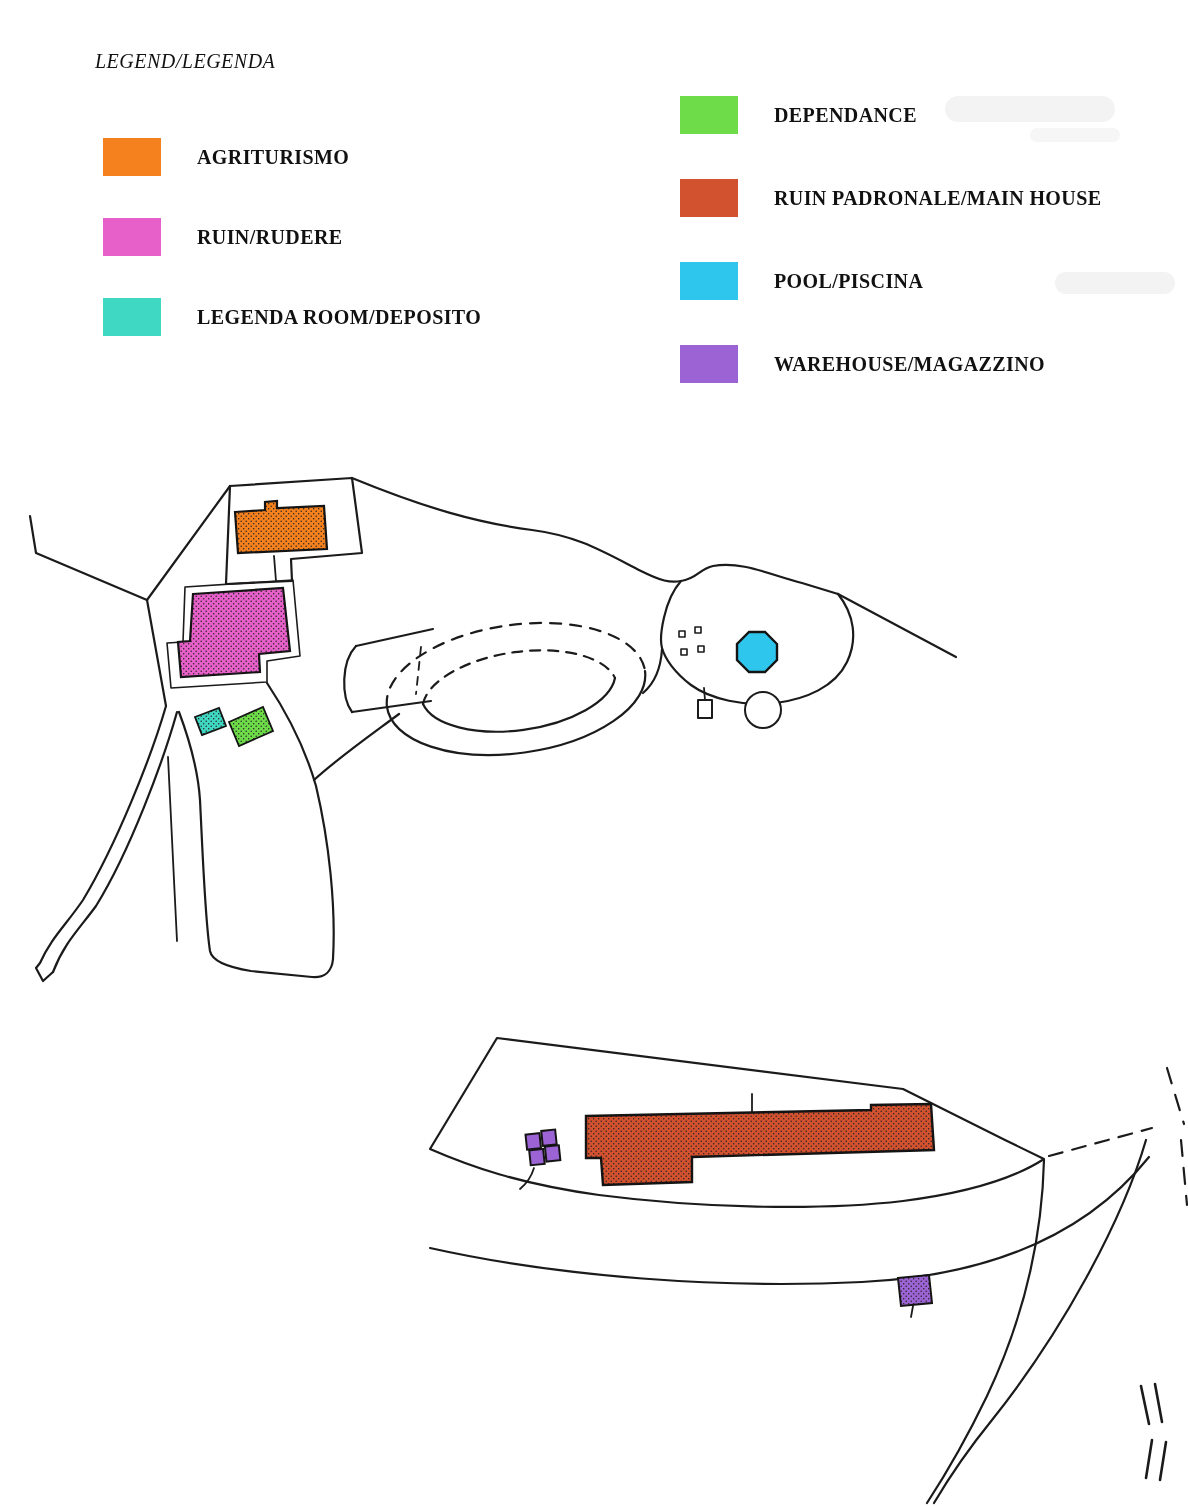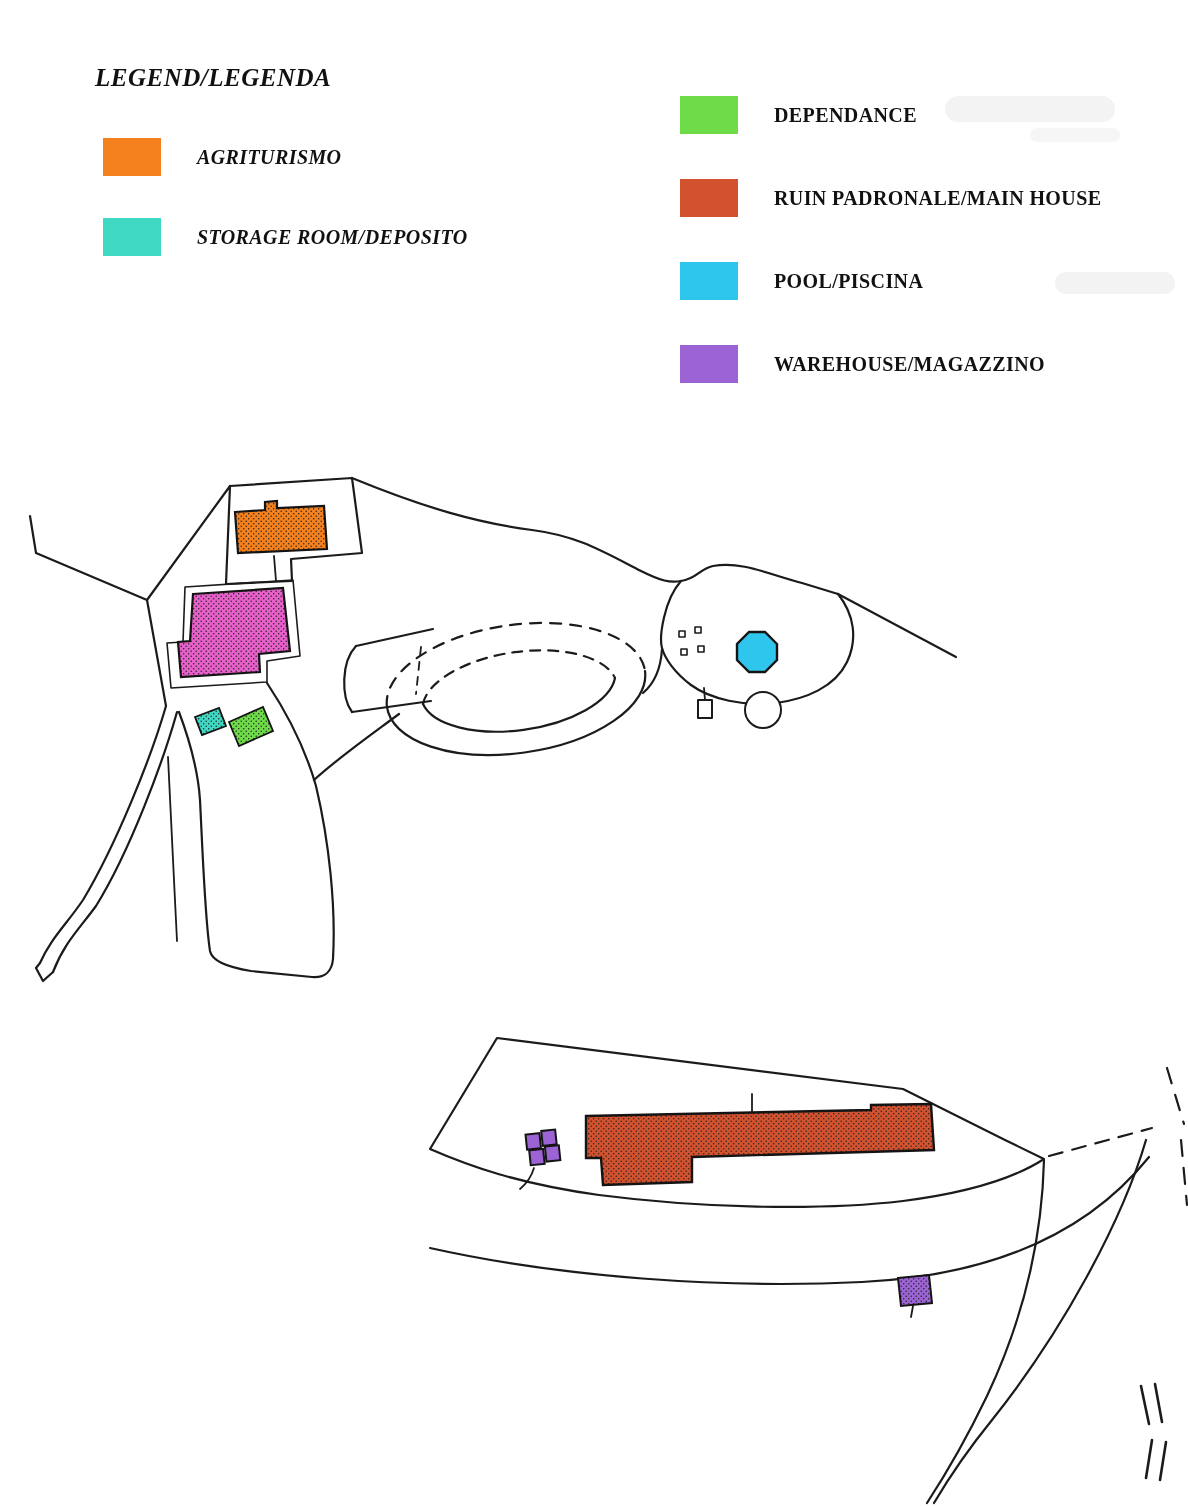--- a/index.html
+++ b/index.html
@@ -1,22 +1,22 @@
 <!DOCTYPE html>
 <html><head>
 <meta charset="utf-8">
 <style>
   html,body{margin:0;padding:0;background:#ffffff;}
   .page{position:relative;width:1188px;height:1506px;background:#ffffff;overflow:hidden;
         font-family:"Liberation Serif", serif;}
   .map{position:absolute;left:0;top:0;width:1188px;height:1506px;}
-  .legend-title{position:absolute;left:95px;top:64px;font-style:italic;font-weight:700;
-        font-size:25px;letter-spacing:.5px;color:#111;}
+  .legend-title{position:absolute;left:95px;top:50px;font-style:italic;font-weight:400;
+        font-size:20px;letter-spacing:.5px;color:#111;}
   .legend-col{position:absolute;display:flex;flex-direction:column;}
-  .col-0{left:103px;top:138px;font-style:italic;}
+  .col-0{left:103px;top:138px;}
   .col-1{left:680px;top:96px;}
   .legend-item{display:flex;align-items:center;}
   .col-0 .legend-item{margin-bottom:42px;}
   .col-1 .legend-item{margin-bottom:45px;}
   .swatch{display:inline-block;width:58px;height:38px;flex:0 0 58px;}
   .legend-label{margin-left:36px;font-weight:700;font-size:20px;letter-spacing:.4px;color:#111;
         white-space:nowrap;}
   .smudge{position:absolute;border-radius:14px;background:#f3f3f3;}
   .s1{left:945px;top:96px;width:170px;height:26px;}
   .s2{left:1055px;top:272px;width:120px;height:22px;}
@@ -132,22 +132,26 @@
   <div class="smudge s3"></div>
 
   <div>
     <div class="legend-title">LEGEND/LEGENDA</div>
     <div class="legend-col col-0">
         <div class="legend-item">
           <span class="swatch" style="background: rgb(245, 129, 30);"></span>
           <span class="legend-label">AGRITURISMO</span>
         </div>
         <div class="legend-item">
+          <span class="swatch" style="background: rgb(231, 95, 201);"></span>
+          <span class="legend-label">RUIN/RUDERE</span>
+        </div>
+        <div class="legend-item">
           <span class="swatch" style="background: rgb(63, 216, 194);"></span>
-          <span class="legend-label">STORAGE ROOM/DEPOSITO</span>
+          <span class="legend-label">LEGENDA ROOM/DEPOSITO</span>
         </div>
       </div>
     <div class="legend-col col-1">
         <div class="legend-item">
           <span class="swatch" style="background: rgb(110, 220, 73);"></span>
           <span class="legend-label">DEPENDANCE</span>
         </div>
         <div class="legend-item">
           <span class="swatch" style="background: rgb(210, 81, 47);"></span>
           <span class="legend-label">RUIN PADRONALE/MAIN HOUSE</span>

